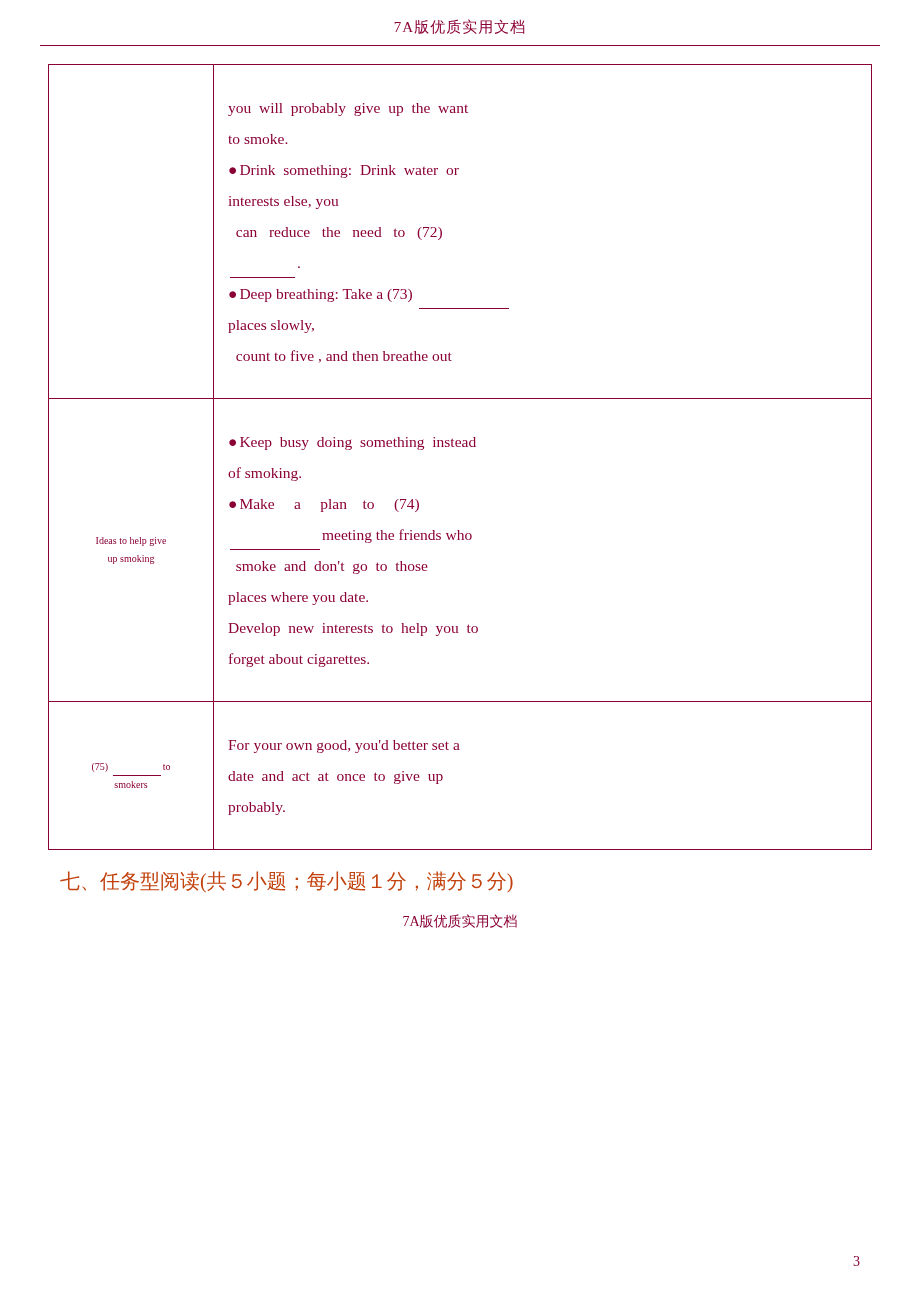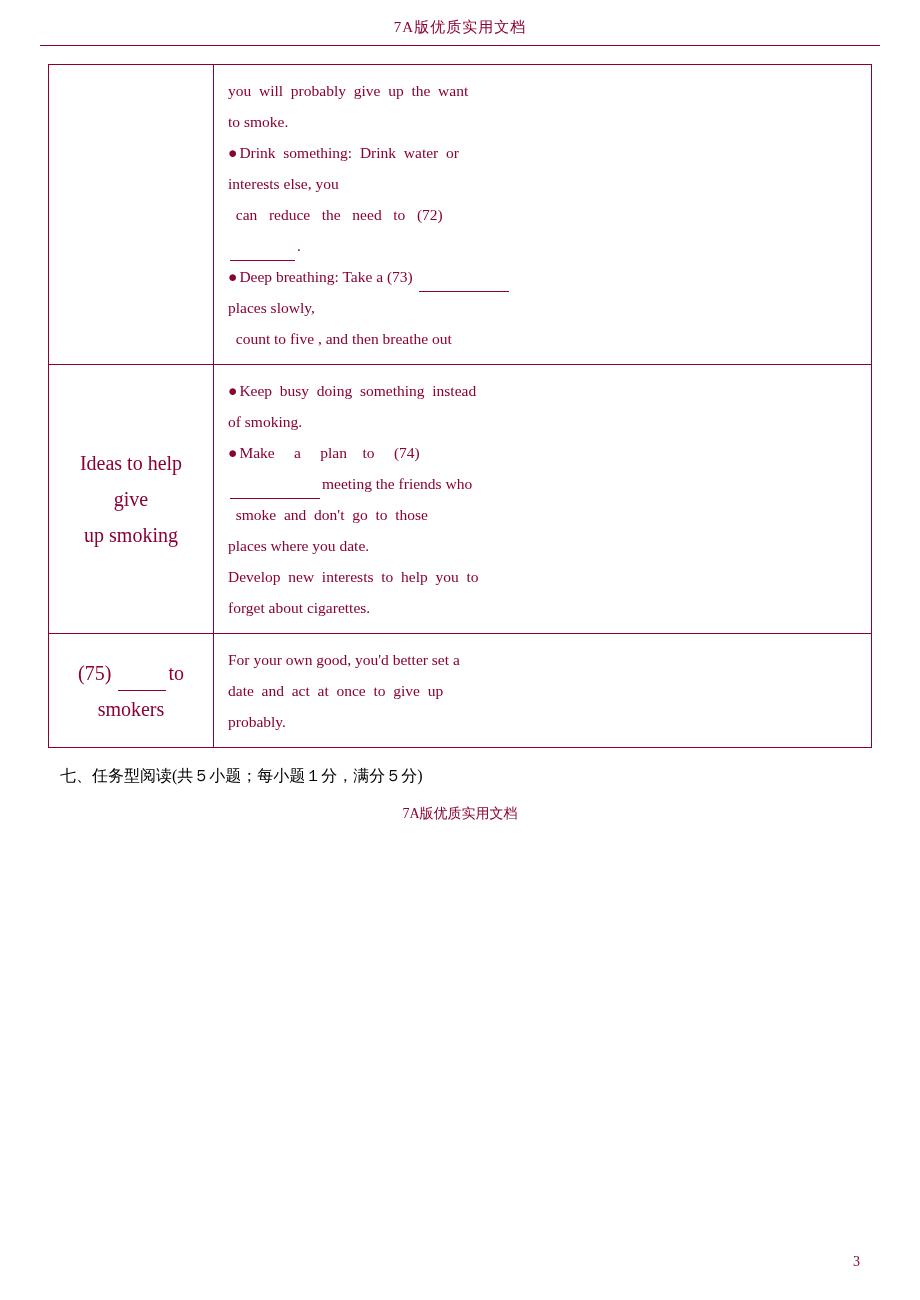--- a/index.html
+++ b/index.html
@@ -26,31 +26,31 @@
       padding: 10px 48px 10px 48px;
     }
     table {
       width: 100%;
       border-collapse: collapse;
       border: 1.5px solid #8b0035;
       margin-top: 8px;
     }
     td {
       border: 1.5px solid #8b0035;
-      padding: 10px 14px;
+      padding: 27px 14px;
       vertical-align: top;
       font-size: 16px;
       line-height: 2;
       color: #8b0035;
     }
     .left-cell {
       width: 165px;
       text-align: center;
       vertical-align: middle;
-      font-size: 20px;
+      font-size: 10px;
       line-height: 1.8;
     }
     .right-cell {
       font-size: 15.5px;
       line-height: 2;
     }
     .underline-blank {
       display: inline-block;
       border-bottom: 1.5px solid #8b0035;
       min-width: 65px;
@@ -70,22 +70,22 @@
       display: inline-block;
       border-bottom: 1.5px solid #8b0035;
       min-width: 48px;
       height: 1.1em;
       vertical-align: bottom;
       margin: 0 2px;
     }
     .footer-section {
       margin-top: 18px;
       padding: 0 12px;
-      font-size: 16px;
-      color: #000000;
+      font-size: 20px;
+      color: #c2410c;
     }
     .footer-watermark {
       text-align: center;
       font-size: 14px;
       color: #8b0035;
       margin-top: 18px;
     }
     .page-number {
       position: absolute;
       right: 60px;

